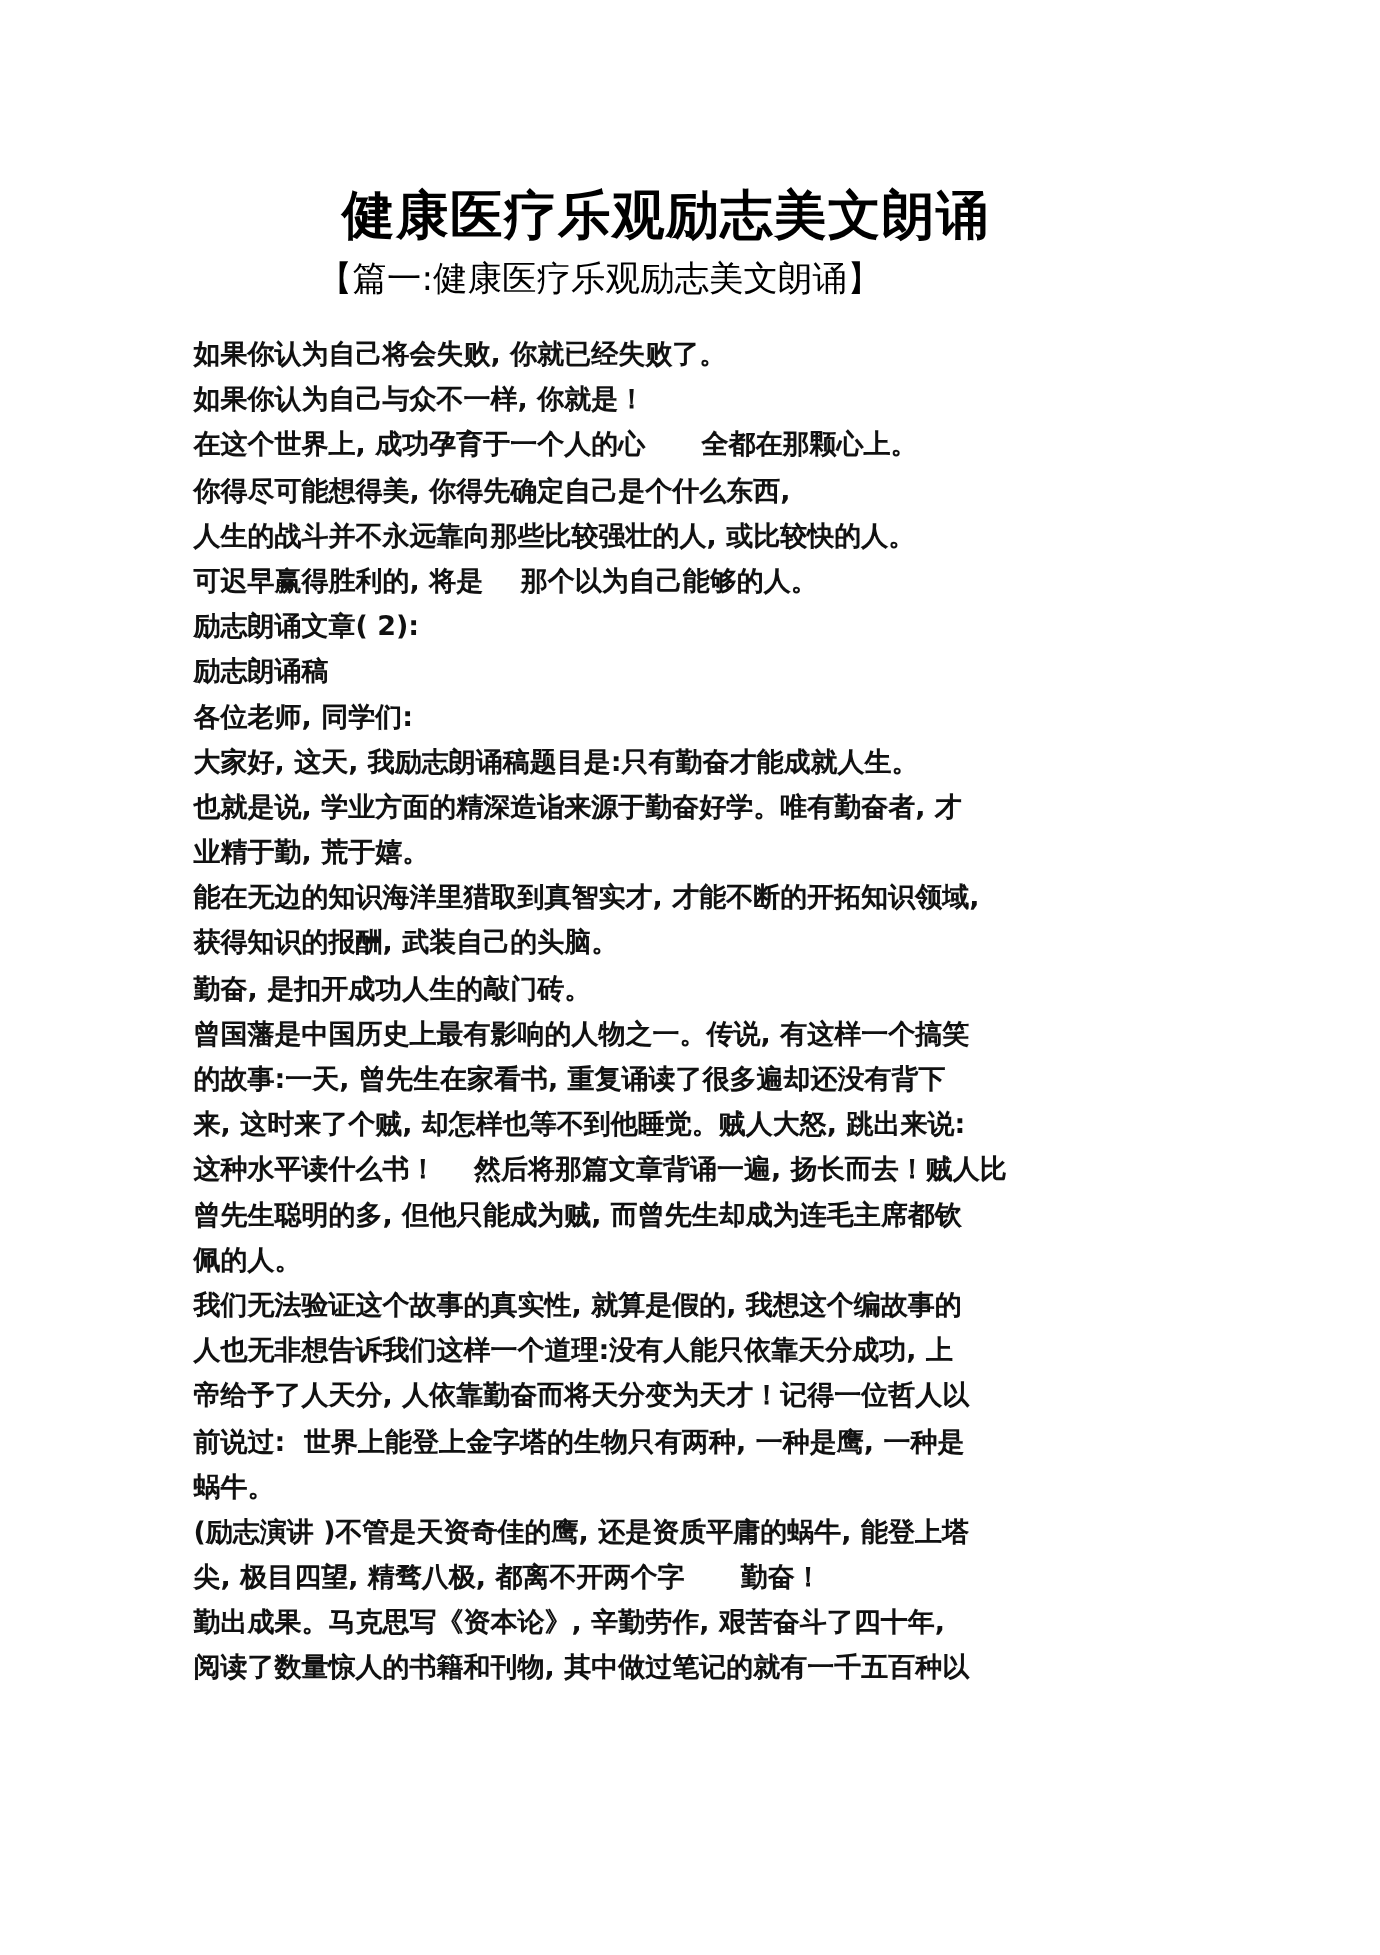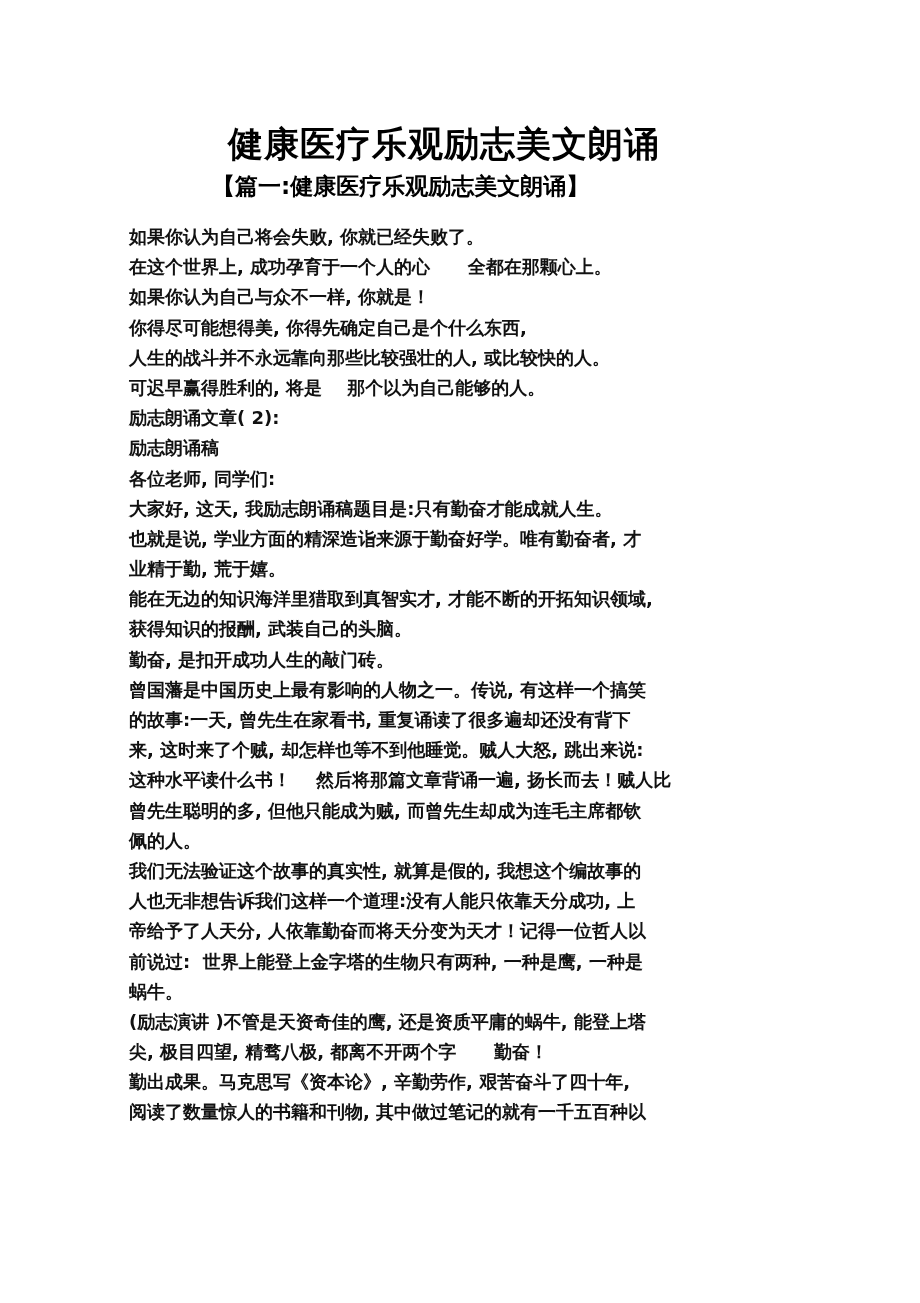--- a/index.html
+++ b/index.html
@@ -33,21 +33,21 @@
       font-weight: bold;
       line-height: 48px;
       letter-spacing: 1px;
       white-space: nowrap;
     }
     .doc-subtitle {
       position: absolute;
       top: 168px;
       left: 212px;
       font-size: 23px;
-      font-weight: bold;
+      font-weight: normal;
       line-height: 36px;
       white-space: nowrap;
     }
     .body-text {
       position: absolute;
       top: 222px;
       left: 111px;
       width: 700px;
     }
     .line {
@@ -63,22 +63,22 @@
   </style>
 </head>
 <body>
 
 <div class="page">
   <div class="doc-title">健康医疗乐观励志美文朗诵</div>
   <div class="doc-subtitle">【篇一:健康医疗乐观励志美文朗诵】</div>
 
   <div class="body-text">
     <span class="line">如果你认为自己将会失败, 你就已经失败了。</span>
+    <span class="line">如果你认为自己与众不一样, 你就是！</span>
     <span class="line">在这个世界上, 成功孕育于一个人的心      全都在那颗心上。</span>
-    <span class="line">如果你认为自己与众不一样, 你就是！</span>
     <span class="line">你得尽可能想得美, 你得先确定自己是个什么东西,</span>
     <span class="line">人生的战斗并不永远靠向那些比较强壮的人, 或比较快的人。</span>
     <span class="line">可迟早赢得胜利的, 将是    那个以为自己能够的人。</span>
     <span class="line">励志朗诵文章( 2):</span>
     <span class="line">励志朗诵稿</span>
     <span class="line">各位老师, 同学们:</span>
     <span class="line">大家好, 这天, 我励志朗诵稿题目是:只有勤奋才能成就人生。</span>
     <span class="line">也就是说, 学业方面的精深造诣来源于勤奋好学。唯有勤奋者, 才</span>
     <span class="line">业精于勤, 荒于嬉。</span>
     <span class="line">能在无边的知识海洋里猎取到真智实才, 才能不断的开拓知识领域,</span>

